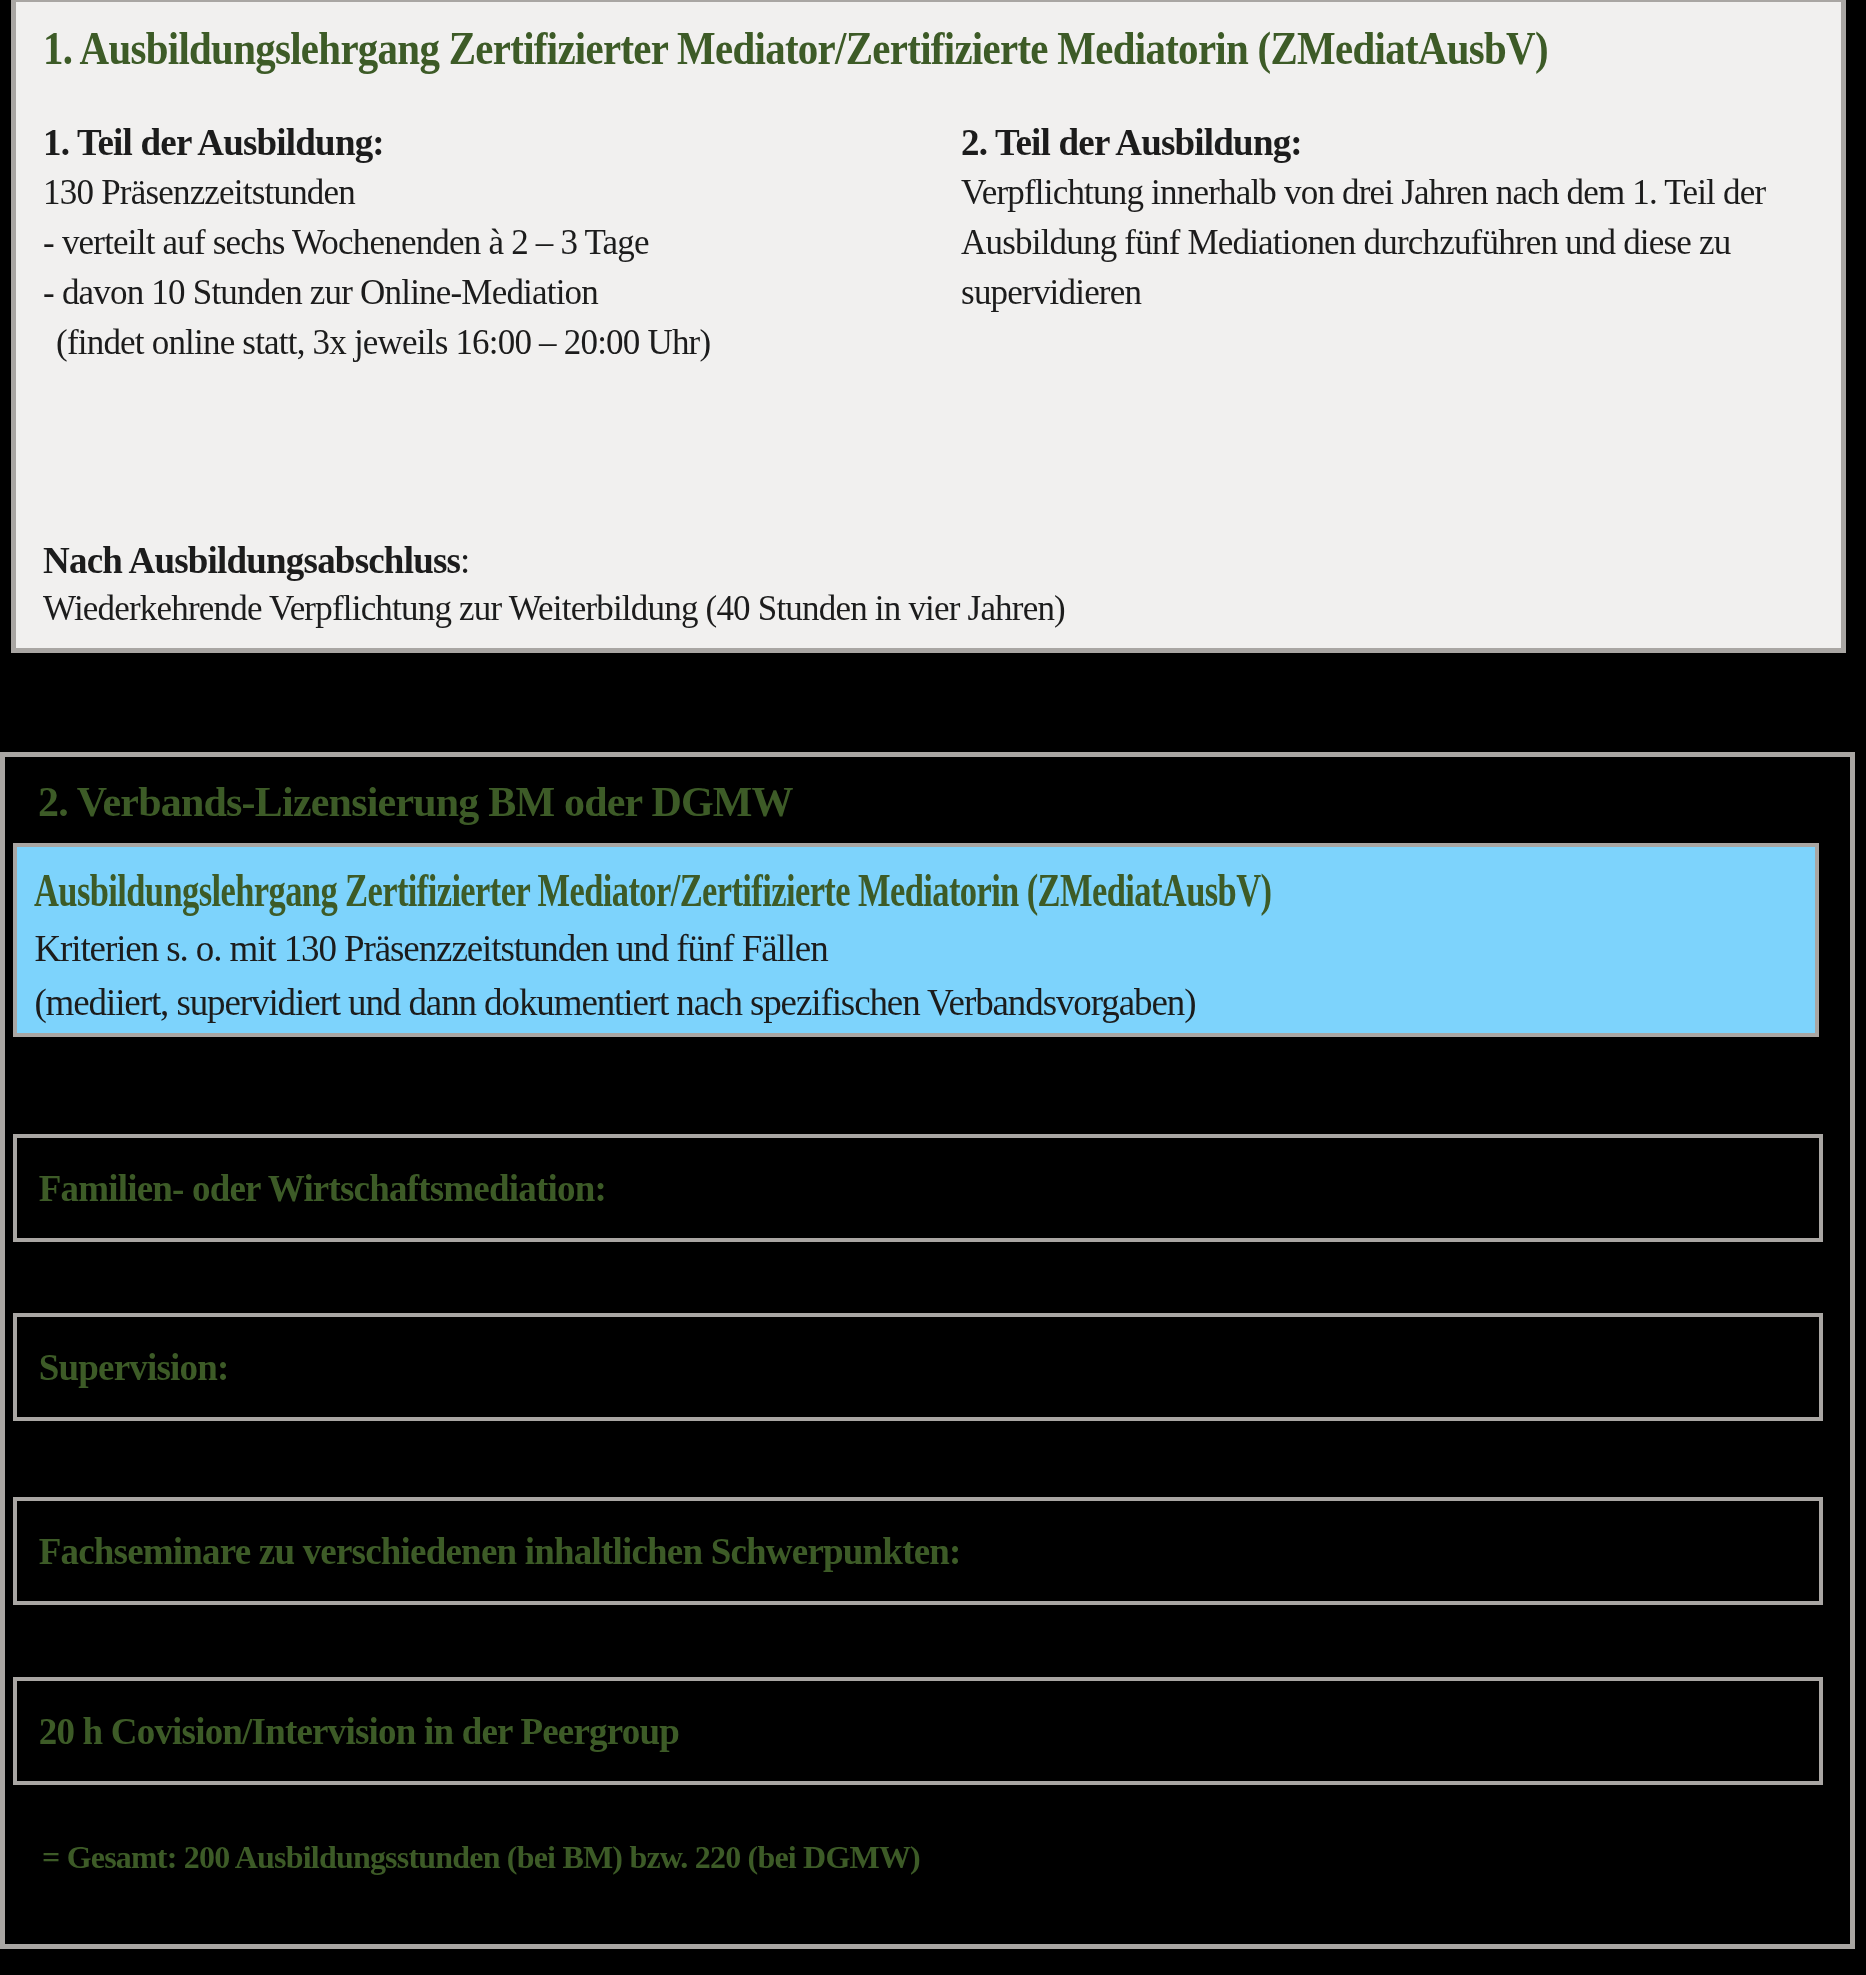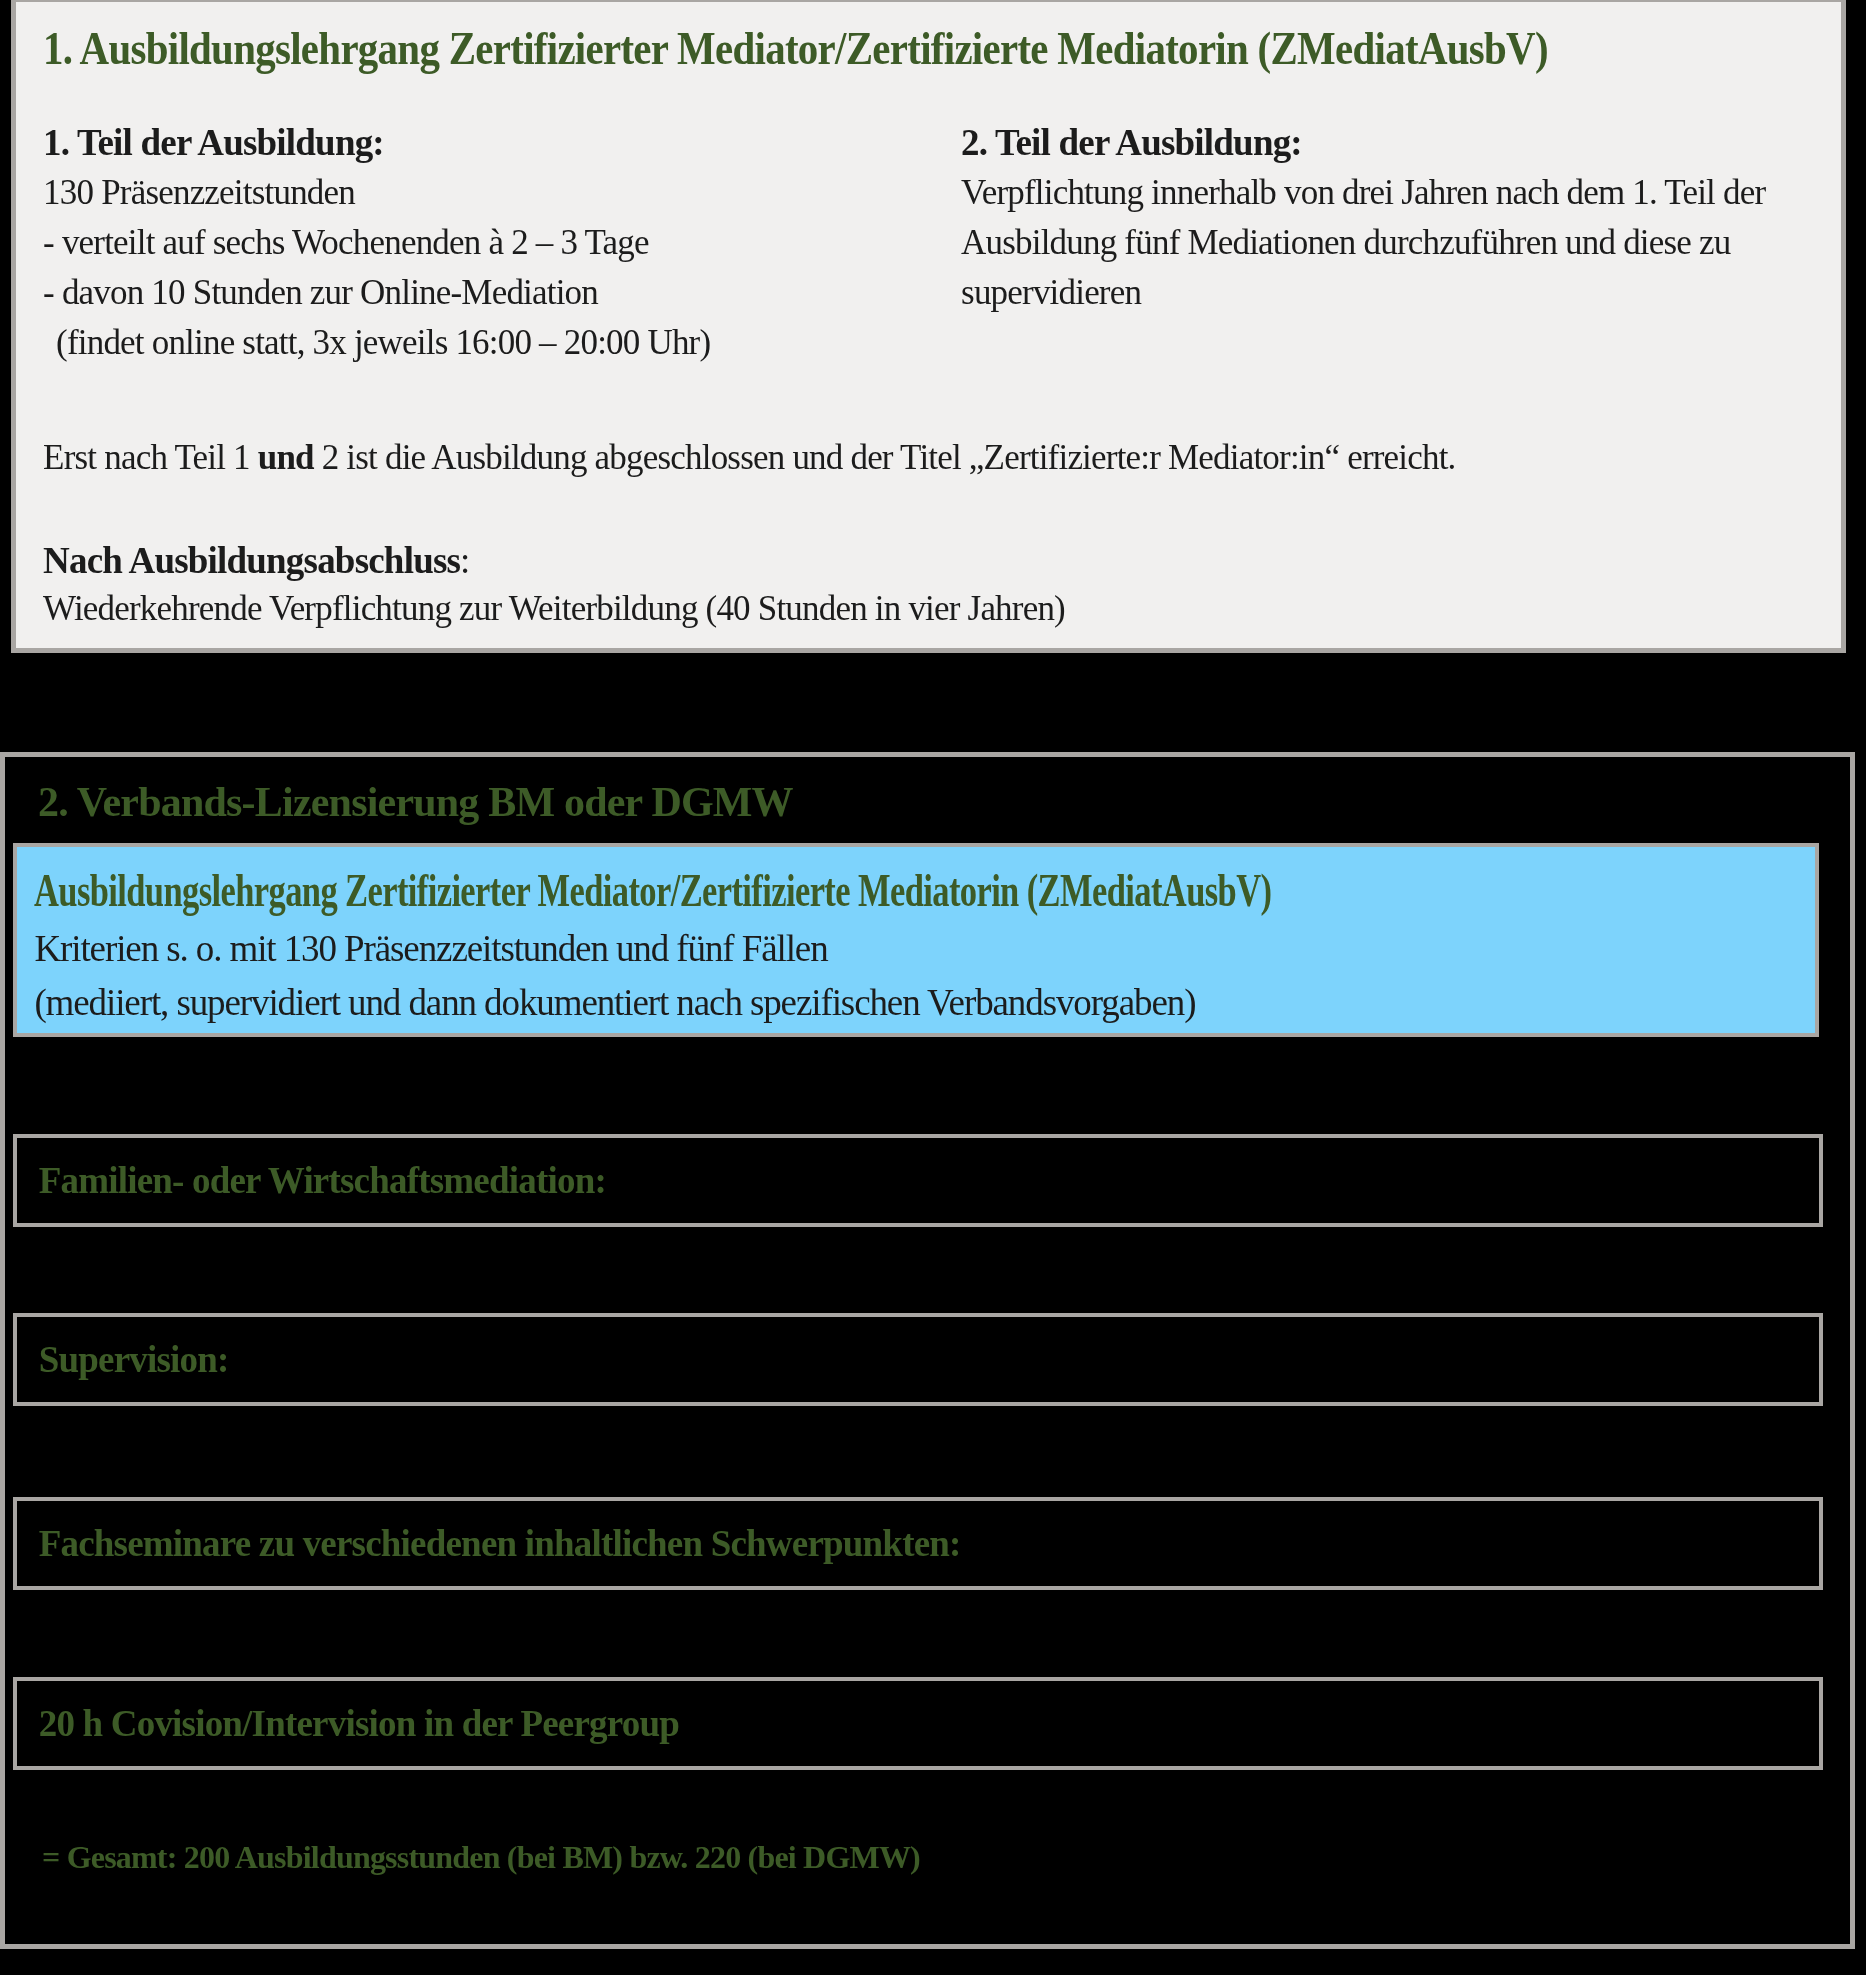--- a/index.html
+++ b/index.html
@@ -89,21 +89,21 @@
   }
   .base-course-line {
     position: absolute; left: 17px;
     font-size: 37px; letter-spacing: -1.1px; white-space: nowrap;
   }
   #base-course-line1 { top: 80px; }
   #base-course-line2 { top: 134px; }
 
   .module-box {
     position: absolute; left: 8.4px;
-    width: 1810px; height: 93px;
+    width: 1810px; height: 108px;
     box-sizing: border-box;
     background: #000;
     border: 4.6px solid #a9a6a3;
     display: flex; align-items: center;
     padding-left: 21.3px;
   }
   #module-familien     { top: 377px; }
   #module-supervision  { top: 556px; }
   #module-fachseminare { top: 740px; }
   #module-covision     { top: 920px; }
@@ -132,21 +132,20 @@
         <div class="body-line">- verteilt auf sechs Wochenenden à 2 – 3 Tage</div>
         <div class="body-line">- davon 10 Stunden zur Online-Mediation</div>
         <div class="body-line indented">(findet online statt, 3x jeweils 16:00 – 20:00 Uhr)</div>
       </div>
       <div class="col2">
         <div class="col-heading">2. Teil der Ausbildung:</div>
         <div class="body-par">Verpflichtung innerhalb von drei Jahren nach dem 1. Teil der Ausbildung fünf Mediationen durchzuführen und diese zu supervidieren</div>
       </div>
     </div>
 
-    <div id="completion-note"><span>Erst nach Teil 1 </span><span class="b">und</span><span> 2 ist die Ausbildung abgeschlossen und der Titel „Zertifizierte:r Mediator:in“ erreicht.</span></div>
 
     <div id="post-training-heading"><span class="b">Nach Ausbildungsabschluss</span><span>:</span></div>
 
     <div id="post-training-text">Wiederkehrende Verpflichtung zur Weiterbildung (40 Stunden in vier Jahren)</div>
   </div>
 
   <div id="section2">
     <div id="section2-title">2. Verbands-Lizensierung BM oder DGMW</div>
 
     <div id="base-course-box">

